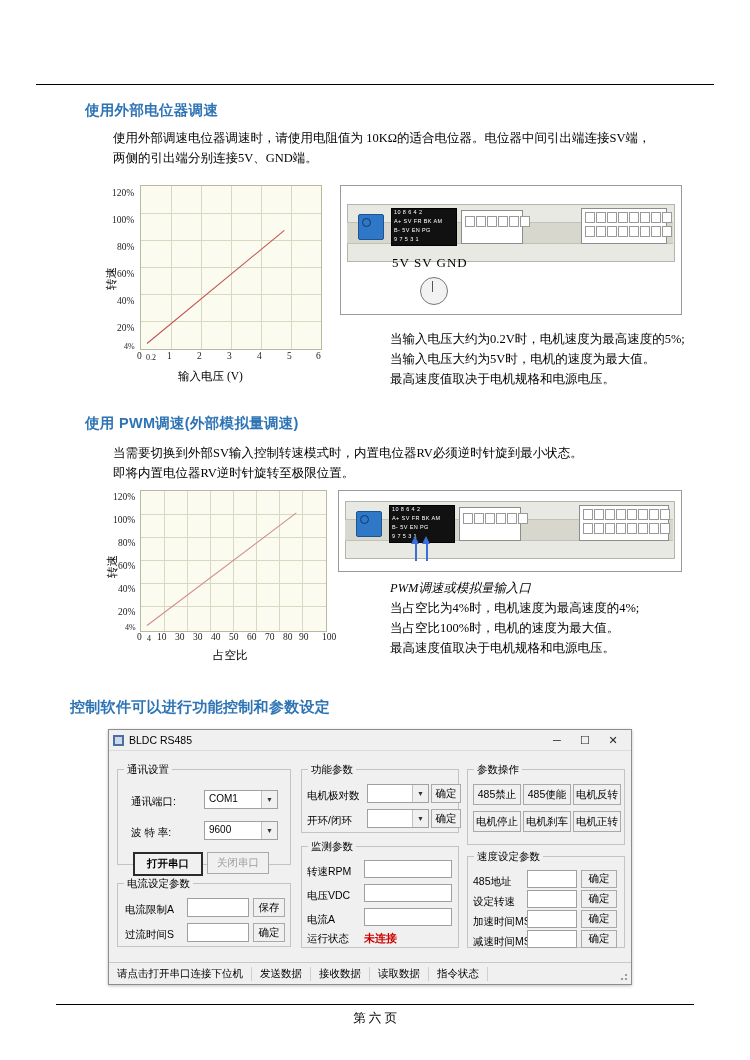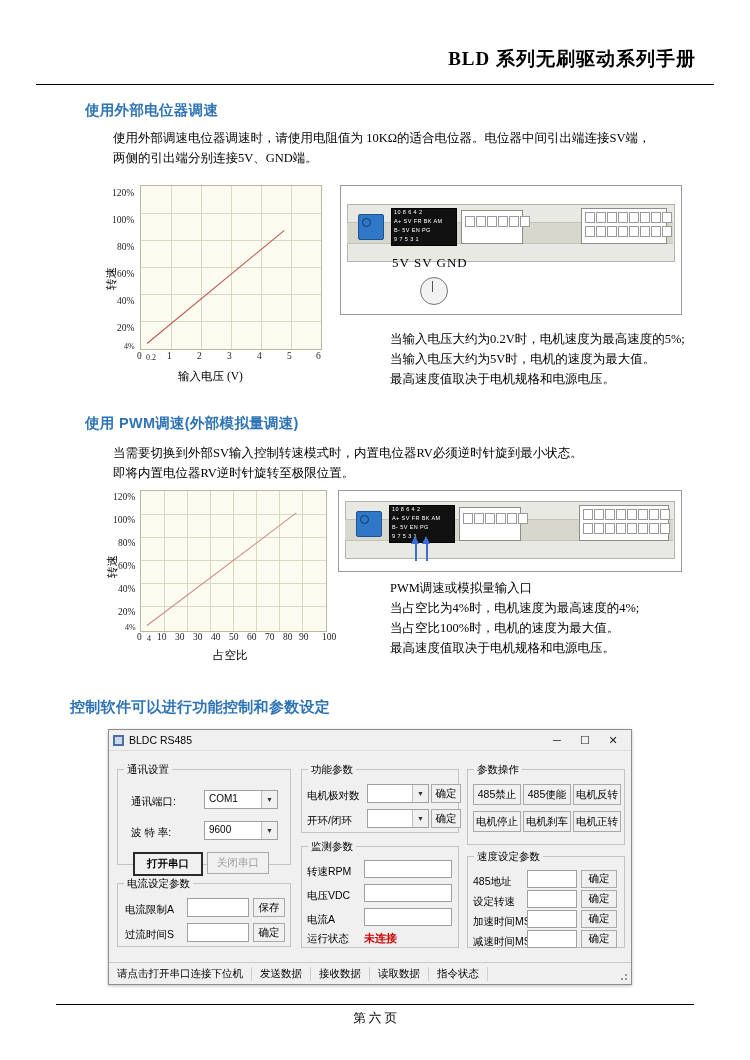--- a/index.html
+++ b/index.html
@@ -112,23 +112,20 @@
 
   
   .footer-rule{position:absolute;left:56px;top:1004px;width:638px;border-top:1px solid #000;}
   .footer-text{position:absolute;left:0;top:1010px;width:750px;text-align:center;font-size:12.5px;}
 </style>
 </head>
 <body>
 
 <div class="page">
 
-  <div class="doc-header">
-    <div class="title">BLD 系列无刷驱动系列手册</div>
-  </div>
   <div class="header-rule"></div>
 
   <div class="sec-head" style="left:85px;top:101px;">使用外部电位器调速</div>
   <div class="body-text" style="left:113px;top:128px;">使用外部调速电位器调速时，请使用电阻值为 10KΩ的适合电位器。电位器中间引出端连接SV端，</div>
   <div class="body-text" style="left:113px;top:148px;">两侧的引出端分别连接5V、GND端。</div>
 
   <div class="chart-box" style="left:140px;top:185px;width:180px;height:163px;">
     <div class="gridline" style="left:0;top:27px;width:100%;height:1px;"></div>
     <div class="gridline" style="left:0;top:54px;width:100%;height:1px;"></div>
     <div class="gridline" style="left:0;top:81px;width:100%;height:1px;"></div>
@@ -291,21 +288,21 @@
         <div></div>
         <div></div>
         <div></div>
       </div>
   </div>
   <div class="arrow-stem" style="left:415px;top:543px;height:18px;"></div>
   <div class="arrow-up" style="left:411px;top:536px;"></div>
   <div class="arrow-stem" style="left:426px;top:543px;height:18px;"></div>
   <div class="arrow-up" style="left:422px;top:536px;"></div>
 
-  <div class="body-text" style="left:390px;top:578px;">PWM调速或模拟量输入口</div>
+  <div class="body-text" style="left:390px;top:578px;font-style:italic;">PWM调速或模拟量输入口</div>
   <div class="body-text" style="left:390px;top:598px;">当占空比为4%时，电机速度为最高速度的4%;</div>
   <div class="body-text" style="left:390px;top:618px;">当占空比100%时，电机的速度为最大值。</div>
   <div class="body-text" style="left:390px;top:638px;">最高速度值取决于电机规格和电源电压。</div>
 
   <div class="sec-head" style="left:70px;top:698px;font-size:15px;">控制软件可以进行功能控制和参数设定</div>
 
   <div class="win">
     <div class="win-title">
       <div class="win-ico"></div>
       <div class="win-title-text">BLDC RS485</div>

